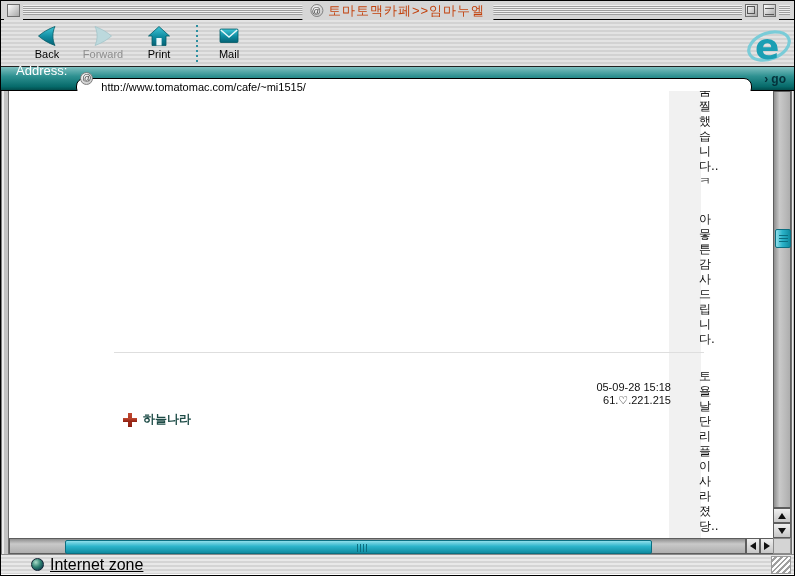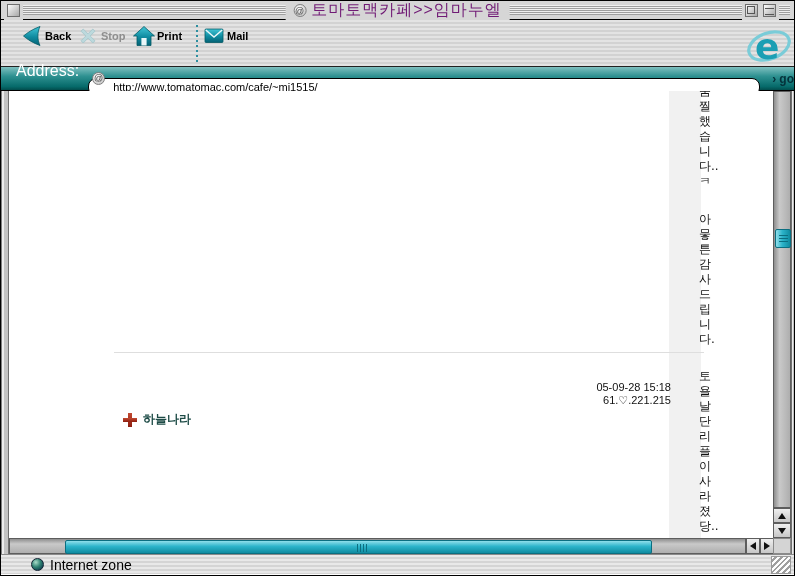--- a/index.html
+++ b/index.html
@@ -22,43 +22,43 @@
   .wbox-close { left:6px; }
   .wbox-zoom  { right:36px; }
   .wbox-collapse { right:18px; }
   .wbox-zoom::after { content:""; position:absolute; left:1px; top:1px; width:6px; height:6px;
     border:1px solid #555; }
   .wbox-collapse::after { content:""; position:absolute; left:1px; top:3px; width:9px; height:5px;
     border-top:1px solid #555; border-bottom:1px solid #555; }
   .titlechip { position:absolute; left:50%; top:0; transform:translateX(-50%);
     height:19px; display:flex; align-items:center; gap:5px; padding:0 8px;
     background:#d6d6d6; }
-  .titlechip .title { font-size:16px; color:#701a75; letter-spacing:1px; white-space:nowrap; }
+  .titlechip .title { font-size:13px; color:#c2410c; letter-spacing:1px; white-space:nowrap; }
   .at-icon { display:inline-flex; align-items:center; justify-content:center;
     width:13px; height:13px; border-radius:50%; border:1px solid #808080;
     background:radial-gradient(circle at 35% 30%,#fafafa,#bdbdbd); 
     font-size:9px; color:#444; }
 
   
   .toolbar { position:absolute; left:0; top:19px; width:100%; height:47px;
     background:repeating-linear-gradient(180deg,#e3e3e3 0 2px,#d2d2d2 2px 4px);
     border-bottom:1px solid #222; display:flex; align-items:flex-start; padding:3px 0 0 18px; }
-  .tbtn { width:56px; display:flex; flex-direction:row; align-items:center; cursor:pointer;font-weight:bold; }
+  .tbtn { width:56px; display:flex; flex-direction:column; align-items:center; cursor:pointer; }
   .tbtn .ic { width:26px; height:26px; display:flex; align-items:center; justify-content:center; }
   .tbtn .lbl { font-size:11px; color:#000; margin-top:-1px; }
   .tbtn.disabled .lbl { color:#8e8e8e; }
   .tsep { width:2px; height:38px; margin:2px 3px 0 9px;
     background:repeating-linear-gradient(180deg,#2d8fa0 0 2px,transparent 2px 5px); }
   .elogo { position:absolute; right:2px; top:2px; width:46px; height:44px; }
 
   
   .addressbar { position:absolute; left:0; top:66px; width:100%; height:24px;
     background:linear-gradient(180deg,#7fc0c0 0%,#2e9191 40%,#066a6a 85%,#024d4d 100%);
     border-bottom:1px solid #000; display:flex; align-items:center; }
-  .addr-label { color:#fff; font-size:16px; margin:0 9px 16px 15px; white-space:nowrap; }
+  .addr-label { color:#fff; font-size:13px; margin:0 9px 16px 15px; white-space:nowrap; }
   .addr-field { position:relative; width:676px; height:18px; }
   .addr-field input { width:100%; height:100%; border:1px solid #000; border-radius:8px;
     padding:0 4px 0 24px; font-size:11px; font-family:"Liberation Sans",sans-serif; color:#000;
     background:#fff; outline:none;margin-top:8px; }
   .addr-at { position:absolute; left:4px; top:2px; }
   .go-btn { display:flex; align-items:center; gap:3px; margin-left:12px;
     color:#04313a; font-size:12px; font-weight:bold; cursor:pointer; white-space:nowrap; }
 
   
   .frame-left { position:absolute; left:0; top:90px; width:8px; height:463px;
@@ -121,21 +121,21 @@
     background:linear-gradient(180deg,#efefef,#c7c7c7); display:flex; align-items:center; justify-content:center; }
   .corner { position:absolute; left:772px; top:537px; width:18px; height:16px; background:#d4d4d4; border:1px solid #8a8a8a; }
 
   
   .statusbar { position:absolute; left:0; top:553px; width:100%; height:20px;
     background:repeating-linear-gradient(180deg,#e8e8e8 0 2px,#d4d4d4 2px 4px);
     border-top:1px solid #8a8a8a; display:flex; align-items:center; }
   .globe { width:13px; height:13px; border-radius:50%; margin:0 6px 0 30px;
     background:radial-gradient(circle at 35% 30%,#a8dcc9,#2f8273 45%,#0e3c4c 85%);
     border:1px solid #123; }
-  .zone-text { font-size:14px; color:#000; }
+  .zone-text { font-size:16px; color:#000;text-decoration:underline; }
   .resize-grip { position:absolute; right:3px; top:1px; width:20px; height:18px;
     border:1px solid #9a9a9a; background:repeating-linear-gradient(135deg,#fdfdfd 0 2px,#9f9f9f 2px 4px); }
 </style>
 </head>
 <body>
 
 <div class="window">
 
   <svg width="0" height="0" style="position:absolute">
     <defs>
@@ -162,29 +162,29 @@
 
     <div class="tbtn">
       <span class="ic">
         <svg width="26" height="26" viewBox="0 0 26 26">
             <path d="M21 3.5 C14 6 8.5 9.5 4.5 13 C8.5 16.5 14 20 21 22.5 C18.2 16.8 18.2 9.2 21 3.5 Z" fill="url(#tealg)" stroke="#045a66" stroke-width="0.8"></path>
           </svg>
       </span>
       <span class="lbl">Back</span>
     </div>
 
-
     <div class="tbtn disabled">
       <span class="ic">
         <svg width="26" height="26" viewBox="0 0 26 26">
-            <path d="M6 8.2 L8.2 6 L13 10.8 L17.8 6 L20 8.2 L15.2 13 L20 17.8 L17.8 20 L13 15.2 L8.2 20 L6 17.8 L10.8 13 Z" fill="#bcd9dd" stroke="#a3c4c9" stroke-width="0.8"></path>
+            <path d="M5 3.5 C12 6 17.5 9.5 21.5 13 C17.5 16.5 12 20 5 22.5 C7.8 16.8 7.8 9.2 5 3.5 Z" fill="#bcd9dd" stroke="#a3c4c9" stroke-width="0.8"></path>
           </svg>
       </span>
-      <span class="lbl">Stop</span>
-    </div>
+      <span class="lbl">Forward</span>
+    </div>
+
 
 
     <div class="tbtn">
       <span class="ic">
         <svg width="26" height="26" viewBox="0 0 26 26">
           <path d="M13 3.5 L23.5 13 H20 V22.5 H6 V13 H2.5 Z" fill="url(#tealg)" stroke="#045a66" stroke-width="0.8"></path>
           <rect x="10.4" y="15" width="5.2" height="7.5" fill="#e9f7f9"></rect>
         </svg>
       </span>
       <span class="lbl">Print</span>

